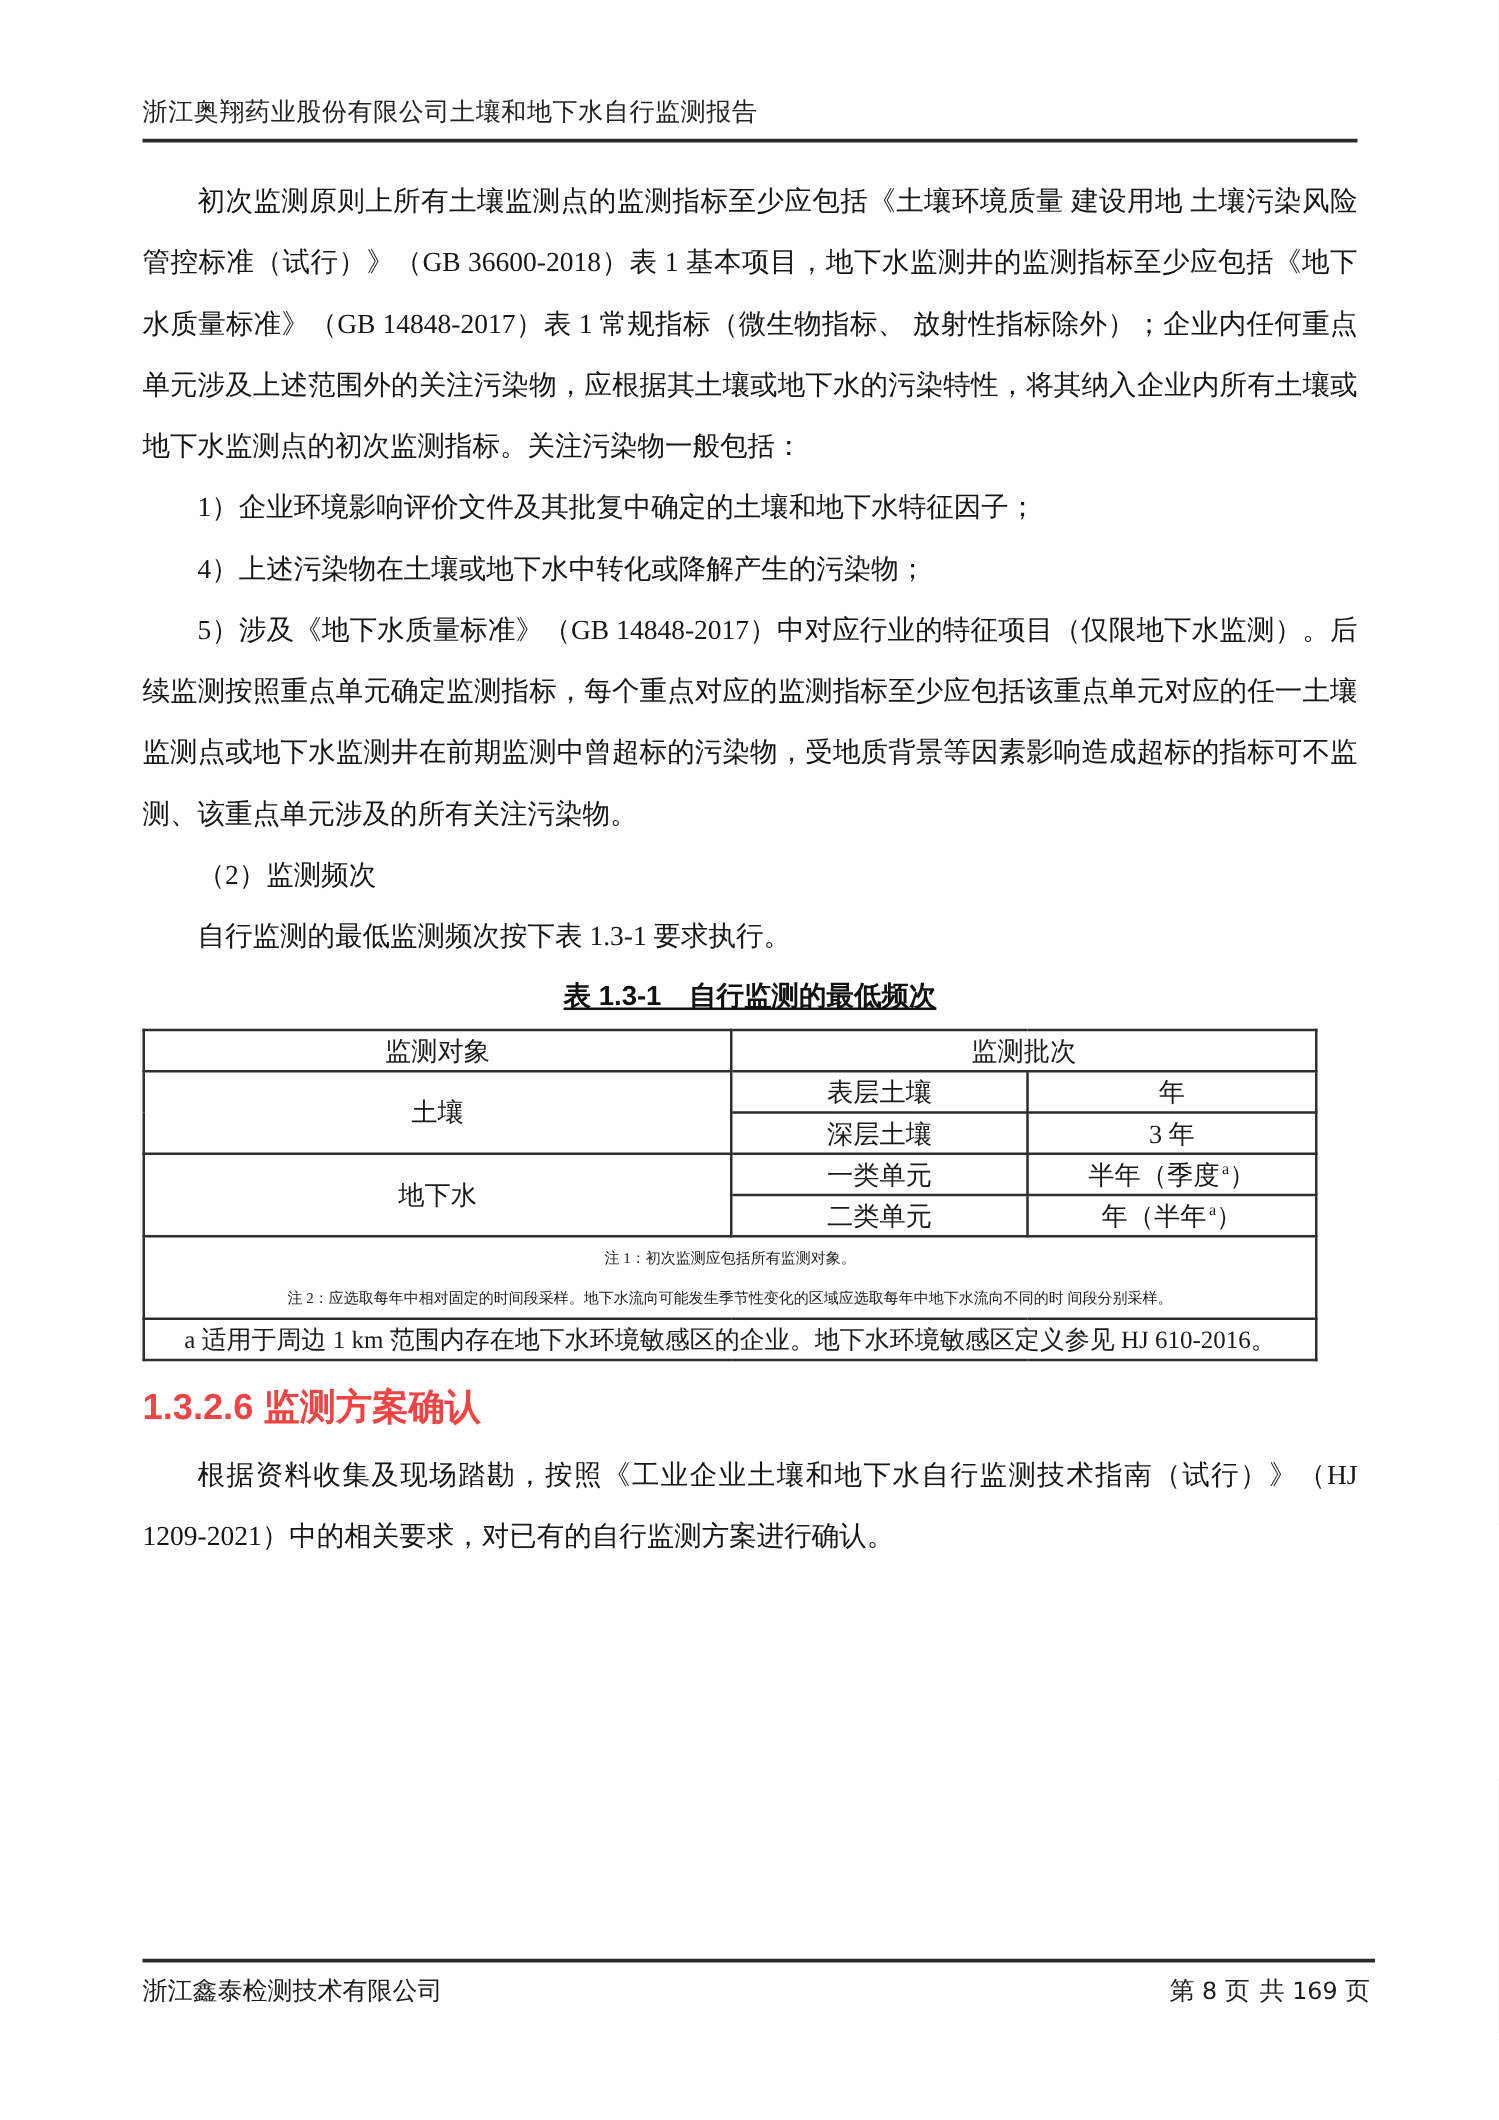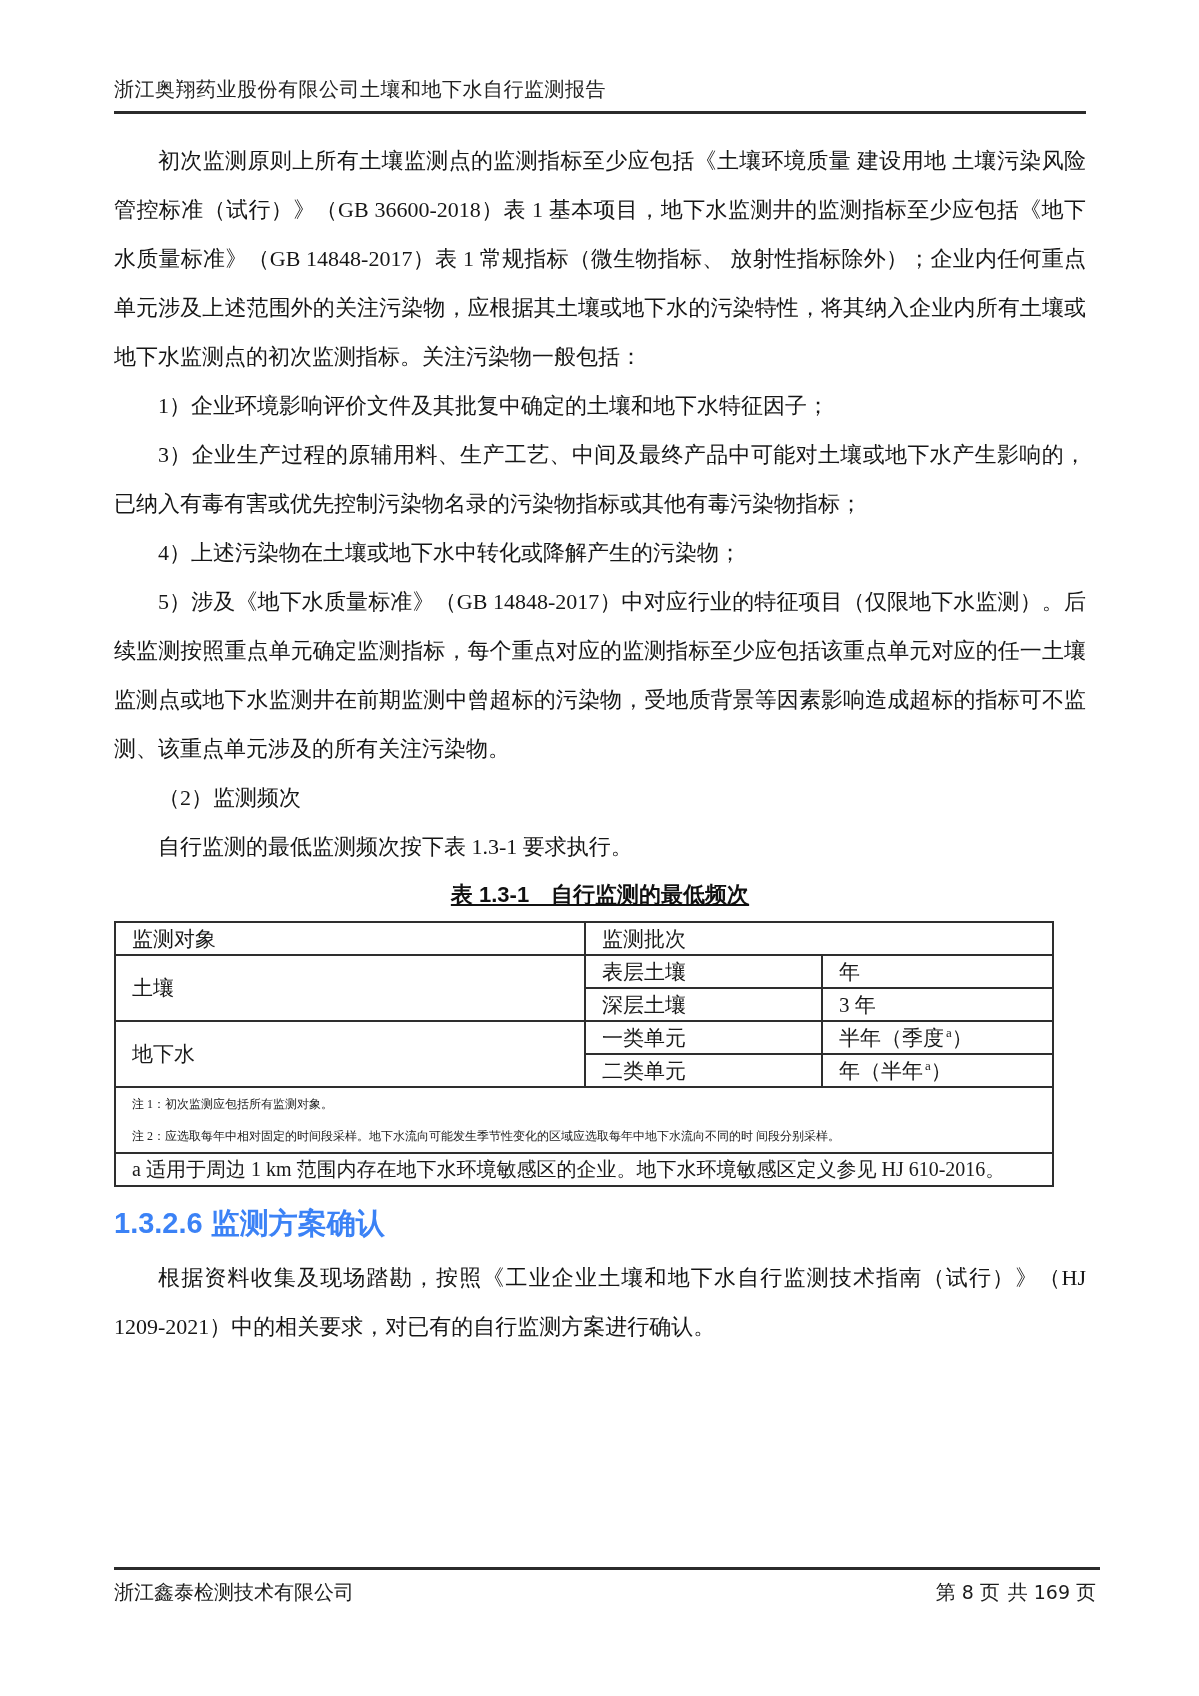--- a/index.html
+++ b/index.html
@@ -56,23 +56,24 @@
   
   table.freq-table {
     width: 938px;
     border-collapse: collapse;
     table-layout: fixed;
     font-size: 21px;
     color: #1a1a1a;
   }
   table.freq-table td {
     border: 2px solid #2e2e2e;
+    text-align: center;
     vertical-align: middle;
     height: 33px;
-    padding: 0 16px;
+    padding: 0 4px;
   }
   td.note-cell {
     text-align: left;
     font-size: 12px;
     line-height: 32px;
     padding: 1px 8px 2px 8px;
     height: auto;
     border-radius: 14px;
   }
   td.footnote-cell {
@@ -88,21 +89,21 @@
     line-height: 0;
     margin-left: 2px;
   }
   
   .section-heading {
     margin-top: 17px;
     margin-bottom: 9px;
     font-size: 29px;
     font-weight: bold;
     font-family: "Liberation Sans", "DejaVu Sans", sans-serif;
-    color: #3b82f6;
+    color: #ef4444;
   }
   
   .page-footer {
     position: absolute;
     left: 114px; right: 99px;
     top: 1567px;
     border-top: 3px solid #2b2b2b;
   }
   .footer-row {
     display: flex;
@@ -125,21 +126,20 @@
 <div class="page">
 
   <div class="page-header">
     <div class="header-title">浙江奥翔药业股份有限公司土壤和地下水自行监测报告</div>
     <div class="header-rule"></div>
   </div>
 
   <div class="page-main">
     <p>初次监测原则上所有土壤监测点的监测指标至少应包括《土壤环境质量 建设用地 土壤污染风险管控标准（试行）》（GB 36600-2018）表 1 基本项目，地下水监测井的监测指标至少应包括《地下水质量标准》（GB 14848-2017）表 1 常规指标（微生物指标、 放射性指标除外）；企业内任何重点单元涉及上述范围外的关注污染物，应根据其土壤或地下水的污染特性，将其纳入企业内所有土壤或地下水监测点的初次监测指标。关注污染物一般包括：</p>
     <p>1）企业环境影响评价文件及其批复中确定的土壤和地下水特征因子；</p>
-    <p>3）企业生产过程的原辅用料、生产工艺、中间及最终产品中可能对土壤或地下水产生影响的，已纳入有毒有害或优先控制污染物名录的污染物指标或其他有毒污染物指标；</p>
     <p>4）上述污染物在土壤或地下水中转化或降解产生的污染物；</p>
     <p>5）涉及《地下水质量标准》（GB 14848-2017）中对应行业的特征项目（仅限地下水监测）。后续监测按照重点单元确定监测指标，每个重点对应的监测指标至少应包括该重点单元对应的任一土壤监测点或地下水监测井在前期监测中曾超标的污染物，受地质背景等因素影响造成超标的指标可不监测、该重点单元涉及的所有关注污染物。</p>
     <p>（2）监测频次</p>
     <p>自行监测的最低监测频次按下表 1.3-1 要求执行。</p>
 
     <div class="table-title">表 1.3-1　自行监测的最低频次</div>
 
     <table class="freq-table">
       <colgroup>
         <col style="width:470px">

